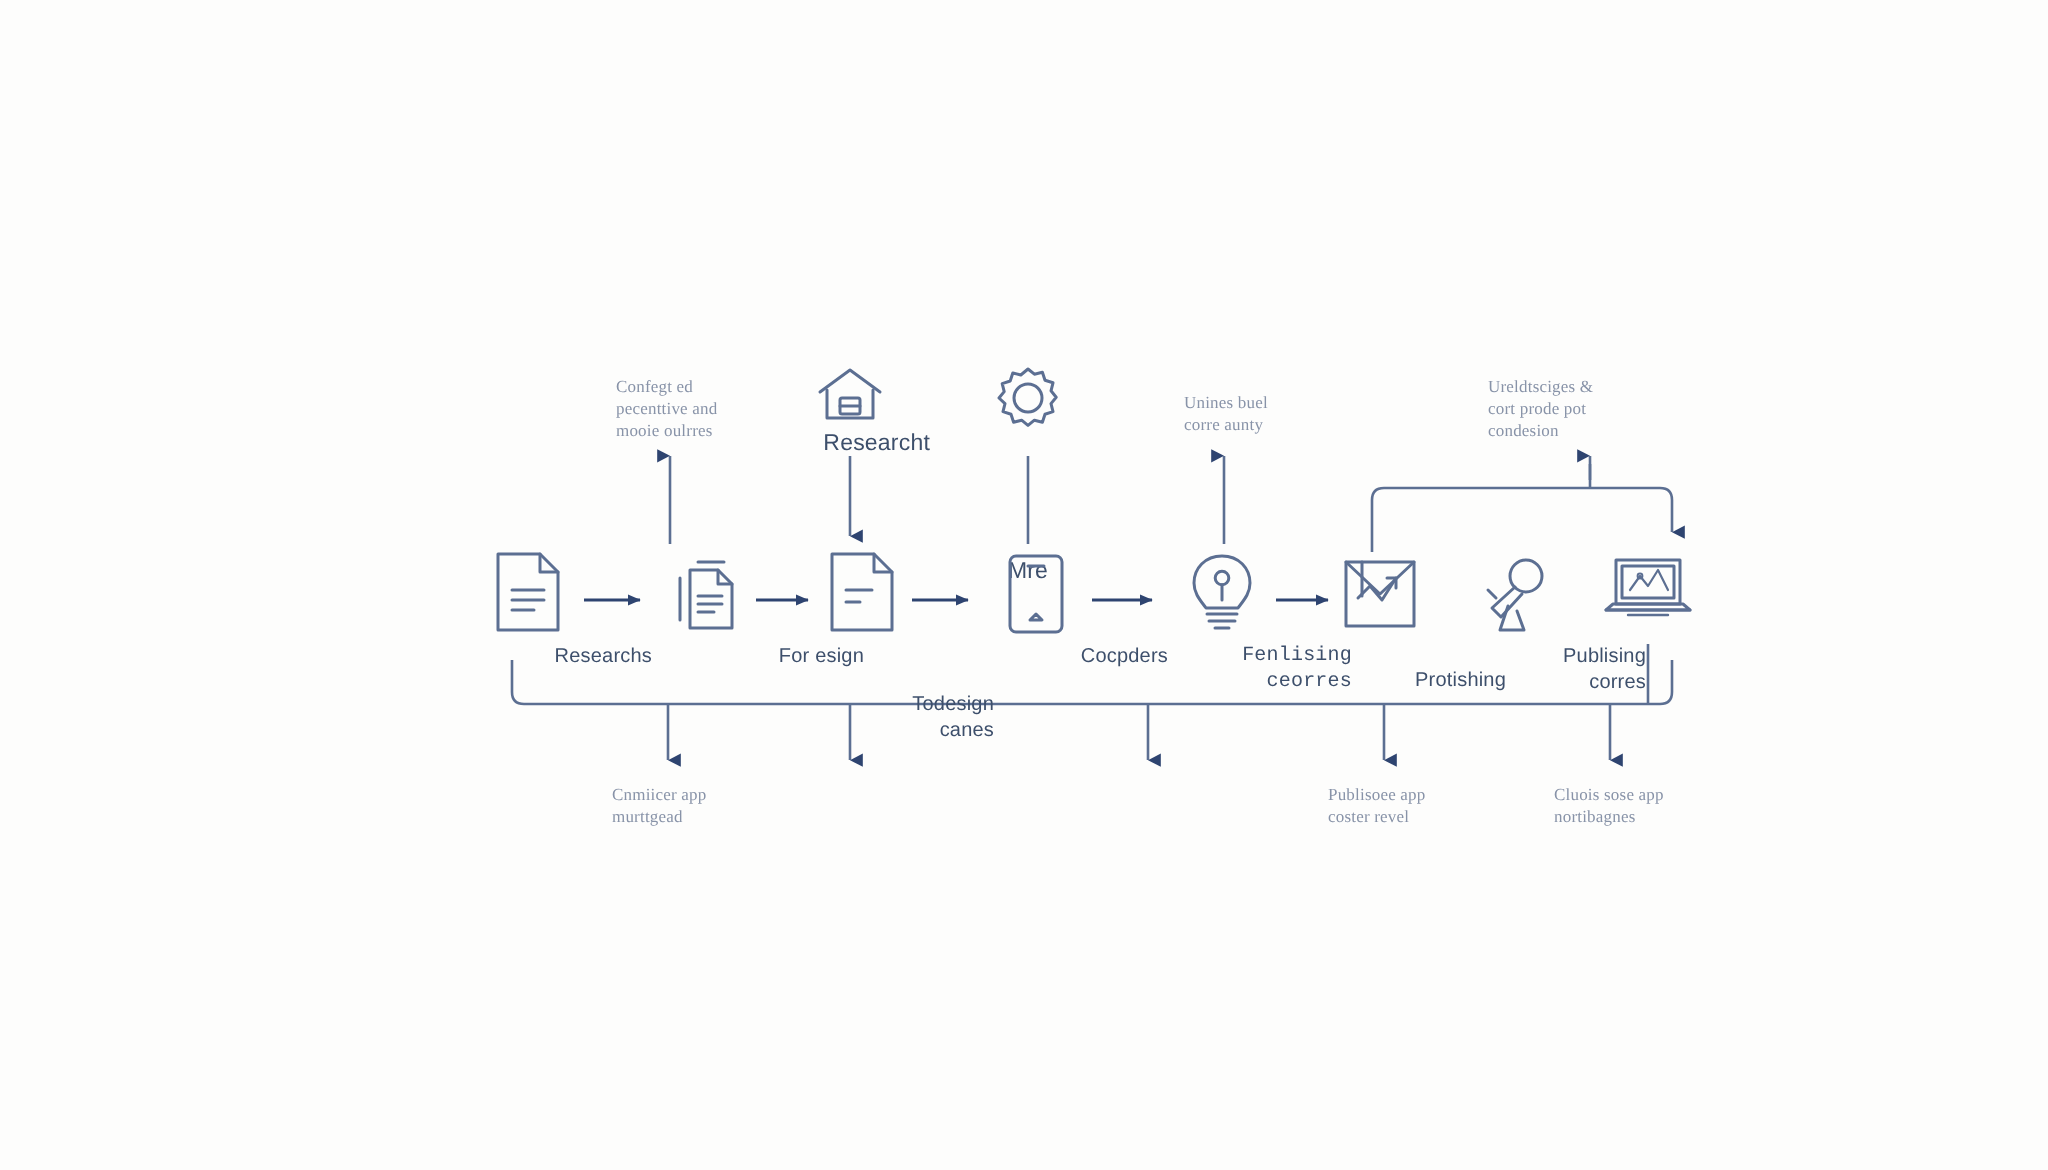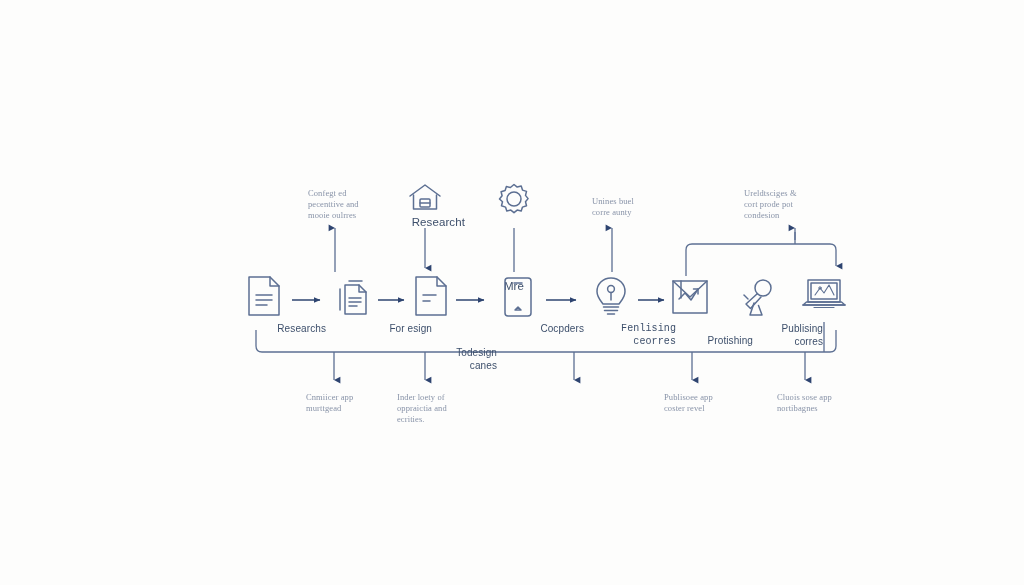--- a/index.html
+++ b/index.html
@@ -228,21 +228,18 @@
 pecenttive and
 mooie oulrres</div>
   <div class="ann-text" style="left:592px; top:196px; width:86px;">Unines buel
 corre aunty</div>
   <div class="ann-text" style="left:744px; top:188px; width:90px;">Ureldtsciges &amp;
 cort prode pot
 condesion</div>
 
   <div class="ann-text" style="left:306px; top:392px; width:86px;">Cnmiicer app
 murttgead</div>
-  <div class="ann-text" style="left:397px; top:392px; width:86px;">Inder loety of
-oppraictia and
-ecrities.</div>
   <div class="ann-text" style="left:664px; top:392px; width:86px;">Publisoee app
 coster revel</div>
   <div class="ann-text" style="left:777px; top:392px; width:90px;">Cluois sose app
 nortibagnes</div>
 
 </div>
 
 </body></html>

